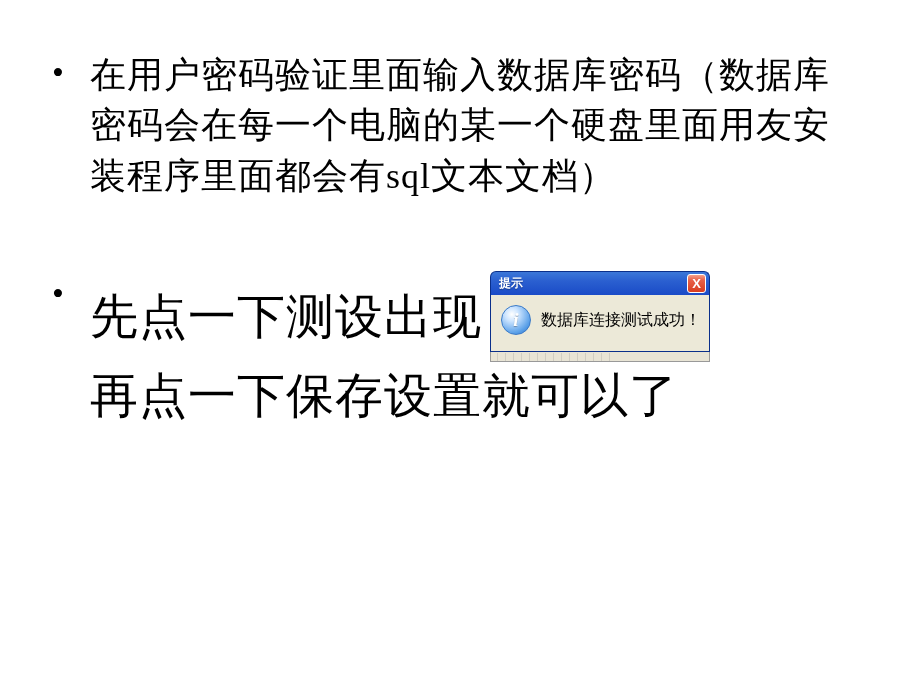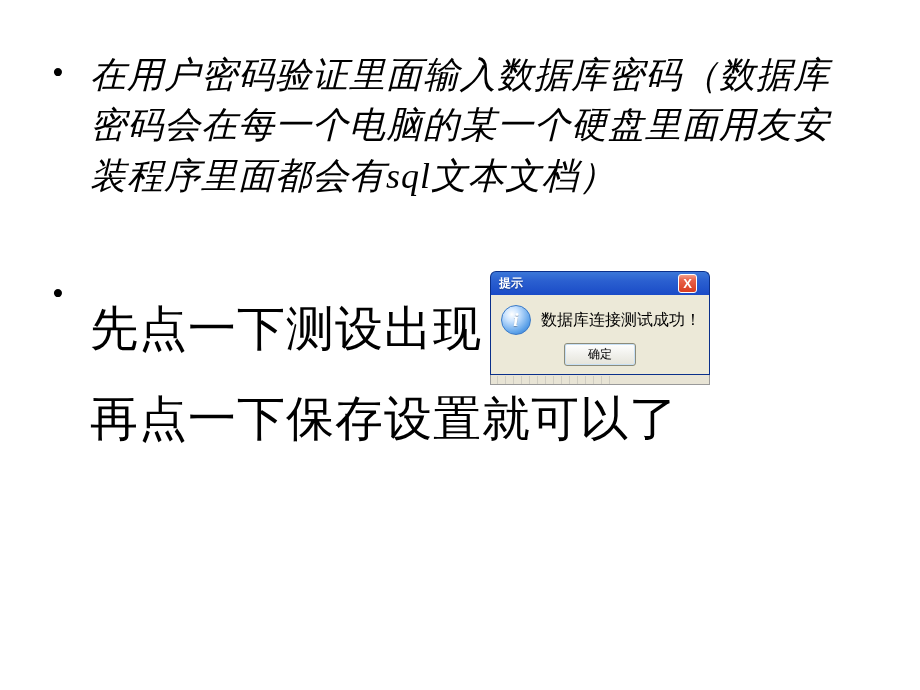--- a/index.html
+++ b/index.html
@@ -30,21 +30,20 @@
     top: 6px;
     font-size: 34px;
     color: #000;
     line-height: 1;
   }
   .bullet-text {
     font-size: 36px;
     color: #000;
     line-height: 1.4;
     letter-spacing: 1px;
-    font-style: italic;
   }
   .line2 {
     display: flex;
     align-items: center;
     flex-wrap: wrap;
   }
   .line2-text {
     font-size: 48px;
     color: #000;
     line-height: 1.4;
@@ -58,21 +57,21 @@
     font-family: "Microsoft YaHei", "SimSun", sans-serif;
     vertical-align: middle;
   }
   .xp-titlebar {
     height: 24px;
     background: linear-gradient(to bottom, #3b77d8 0%, #2a5fd0 40%, #1a4bc7 100%);
     border-radius: 6px 6px 0 0;
     display: flex;
     align-items: center;
     justify-content: space-between;
-    padding: 0 12px 0 8px;
+    padding: 0 3px 0 8px;
     border: 1px solid #0a2f8a;
     border-bottom: none;
   }
   .xp-title {
     color: #fff;
     font-size: 12px;
     font-weight: bold;
     text-shadow: 0 1px 1px rgba(0,0,0,0.3);
   }
   .xp-close {
@@ -190,23 +189,20 @@
         </span>
         <span class="xp-body" style="display:block;">
           <span class="xp-content">
             <span class="xp-info-icon">
               <span class="xp-info-circle">
                 <span class="xp-info-i">i</span>
               </span>
             </span>
             <span class="xp-msg">数据库连接测试成功！</span>
           </span>
-          <span class="xp-btn-row" style="display:block;">
-            <span class="xp-btn">确定</span>
-          </span>
         </span>
         <span class="xp-strip" style="display:block;"></span>
       </span>
 
       <span class="line2-text">再点一下保存设置就可以了</span>
     </div>
   </div>
 
 </div>
 

